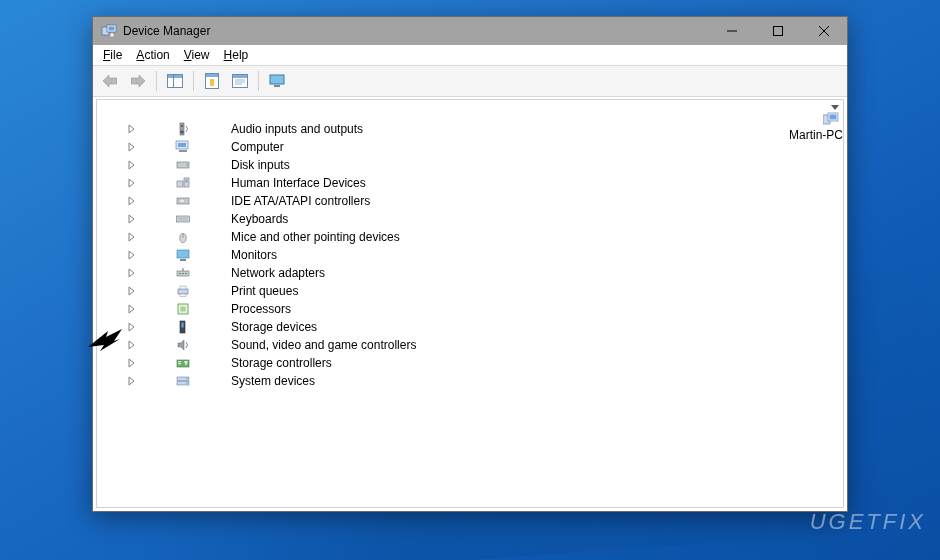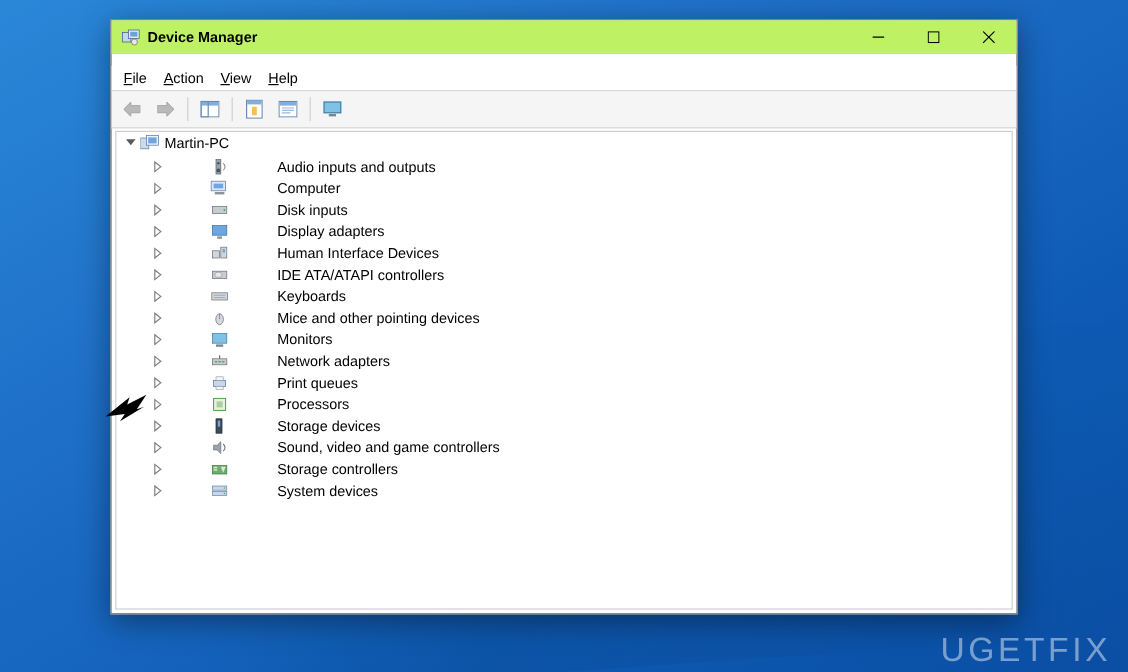--- a/index.html
+++ b/index.html
@@ -23,46 +23,46 @@
     top: 300px;
     right: 0;
     bottom: 0;
     background: linear-gradient(100deg, rgba(0,0,0,0) 0%, rgba(0,0,0,0) 20%, rgba(0,0,0,0.07) 45%, rgba(0,0,0,0.03) 70%, rgba(0,0,0,0) 100%);
     transform: skewY(-4deg);
     pointer-events: none;
   }
   .watermark {
     position: absolute;
     right: 14px;
-    bottom: 2px;
-    font-size: 28px;
+    bottom: 25px;
+    font-size: 22px;
     letter-spacing: 3px;
     color: rgba(255,255,255,0.45);
     font-family: Arial, sans-serif;
     font-weight: 300;
+    font-style: italic;
   }
   .window {
     position: absolute;
     top: 16px;
     left: 92px;
     width: 754px;
     height: 494px;
     background: #ffffff;
     border: 1px solid #6b6b6b;
     box-shadow: 0 6px 24px rgba(0,0,0,0.4);
     display: flex;
     flex-direction: column;
   }
   .titlebar {
     height: 28px;
-    background: #bef264;
+    background: #a3a3a3;
     display: flex;
     align-items: center;
     border-bottom: 0;
-    font-weight: bold;
   }
   .titlebar .app-icon {
     width: 16px;
     height: 16px;
     margin: 0 6px 0 8px;
   }
   .titlebar .title-text {
     flex: 0 0 auto;
     font-size: 12px;
     color: #000;
@@ -77,21 +77,20 @@
     color: #000;
   }
   .menubar {
     height: 20px;
     display: flex;
     align-items: center;
     gap: 2px;
     padding: 0 4px;
     background: #fff;
     font-size: 12px;
-    margin-top: 10px;
   }
   .menu-item {
     padding: 1px 6px;
   }
   .menu-item u { text-decoration: underline; }
   .toolbar {
     height: 30px;
     border-top: 1px solid #d8d8d8;
     border-bottom: 1px solid #d8d8d8;
     background: #f5f5f5;
@@ -115,23 +114,24 @@
     flex: 1;
     border-top: 0;
     margin: 2px 3px 3px 3px;
     border: 1px solid #cfcfcf;
     overflow: auto;
     padding-top: 2px;
     padding-bottom: 4px;
   }
   .root-row {
     display: flex;
-    align-items: flex-start;
+    align-items: flex-end;
     height: 18px;
     padding-left: 6px;
+    flex-direction: column;
   }
   .child-row {
     display: flex;
     align-items: center;
     height: 18px;
     padding-left: 28px;
     white-space: nowrap;
     gap: 36px;
   }
   .expander {
@@ -309,32 +309,20 @@
               </svg></span>
             <span class="node-label">Disk inputs</span>
           </div>
           <div class="child-row">
             <span class="expander">
               <svg width="10" height="10" viewBox="0 0 10 10">
                 <polygon points="3,1 8,5 3,9" fill="none" stroke="#808080" stroke-width="1"></polygon>
               </svg>
             </span>
             <span class="node-icon"><svg viewBox="0 0 16 16" width="16" height="16">
-                <rect x="2" y="3" width="12" height="8" fill="#6ea7df" stroke="#3d6fa5" stroke-width="0.6"></rect>
-                <rect x="6" y="12" width="4" height="2" fill="#8b949c"></rect>
-              </svg></span>
-            <span class="node-label">Display adapters</span>
-          </div>
-          <div class="child-row">
-            <span class="expander">
-              <svg width="10" height="10" viewBox="0 0 10 10">
-                <polygon points="3,1 8,5 3,9" fill="none" stroke="#808080" stroke-width="1"></polygon>
-              </svg>
-            </span>
-            <span class="node-icon"><svg viewBox="0 0 16 16" width="16" height="16">
                 <rect x="2" y="6" width="6" height="6" fill="#d0d6db" stroke="#6a7179" stroke-width="0.6"></rect>
                 <rect x="9" y="3" width="5" height="9" fill="#d0d6db" stroke="#6a7179" stroke-width="0.6"></rect>
                 <rect x="10.5" y="4.5" width="2" height="3" fill="#6ea7df"></rect>
               </svg></span>
             <span class="node-label">Human Interface Devices</span>
           </div>
           <div class="child-row">
             <span class="expander">
               <svg width="10" height="10" viewBox="0 0 10 10">
                 <polygon points="3,1 8,5 3,9" fill="none" stroke="#808080" stroke-width="1"></polygon>

